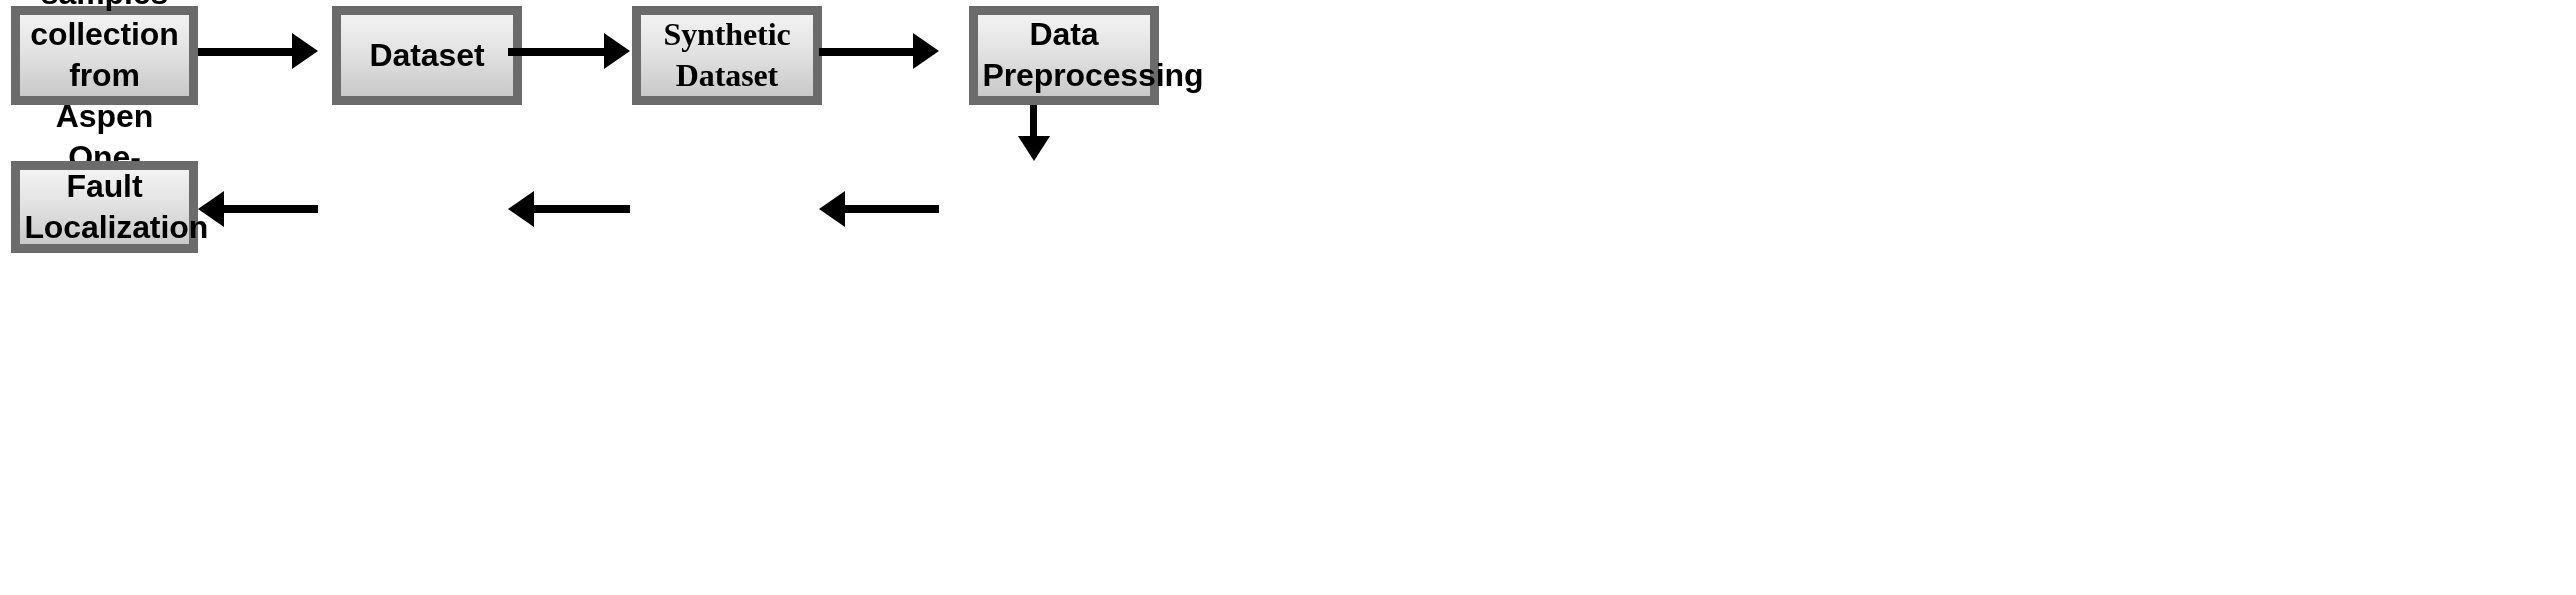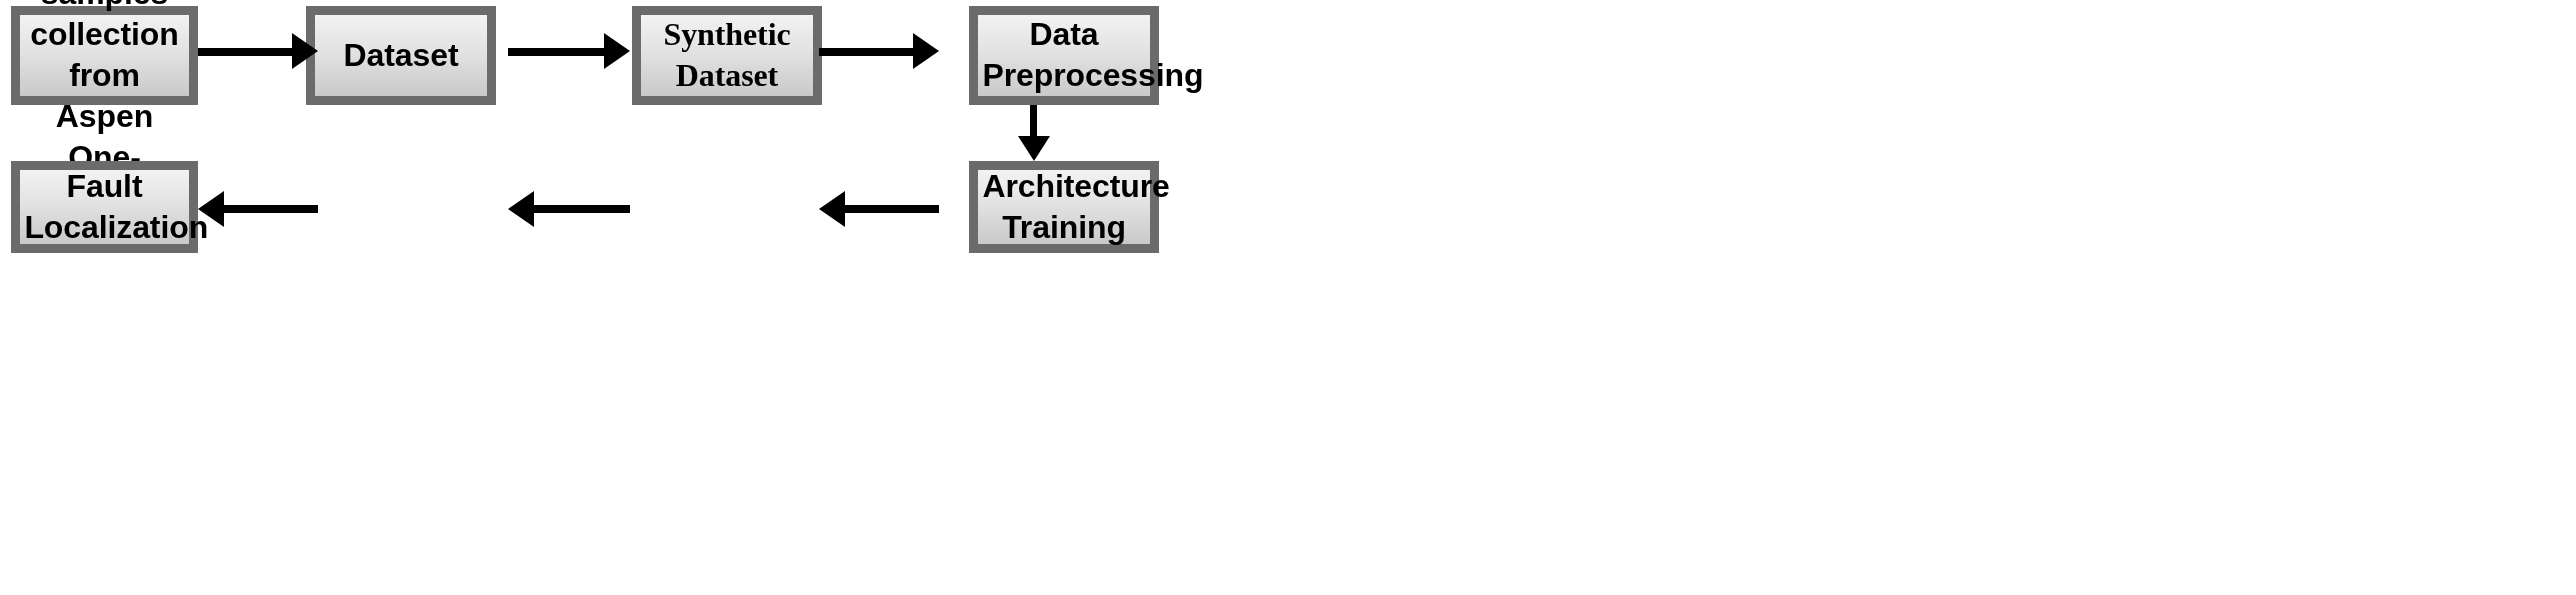--- a/index.html
+++ b/index.html
@@ -44,21 +44,21 @@
     display: block;
     width: 100%;
     white-space: pre-line;
   }
 
   
   .row-top    { top: 5.8px;   height: 99px; }
   .row-bottom { top: 161px; height: 92px; }
 
   .col-1 { left: 11px;   width: 187px; }
-  .col-2 { left: 306px;  width: 190px; }
+  .col-2 { left: 332px;  width: 190px; }
   .col-3 { left: 632px;  width: 190px; font-family: Liberation Serif, serif; }
   .col-4 { left: 969px; width: 190px; }
 
   
   .conn { position: absolute; }
 
   .h-line {
     position: absolute;
     height: 8px;
     background: #000000;
@@ -113,24 +113,20 @@
   <div class="node row-top col-4">
     <span class="label">Data Preprocessing</span>
   </div>
 
   <div class="node row-bottom col-1">
     <span class="label">Fault Localization</span>
   </div>
 
 
 
-  <div class="node row-bottom col-4">
-    <span class="label">Architecture
-Training</span>
-  </div>
 
   <div class="conn">
     <div class="h-line" style="left:198px; top:48px; width:94px;"></div>
     <div class="arrow-right" style="left:292px; top:33px;"></div>
   </div>
 
   <div class="conn">
     <div class="h-line" style="left:508px; top:48px; width:96px;"></div>
     <div class="arrow-right" style="left:604px; top:33px;"></div>
   </div>

